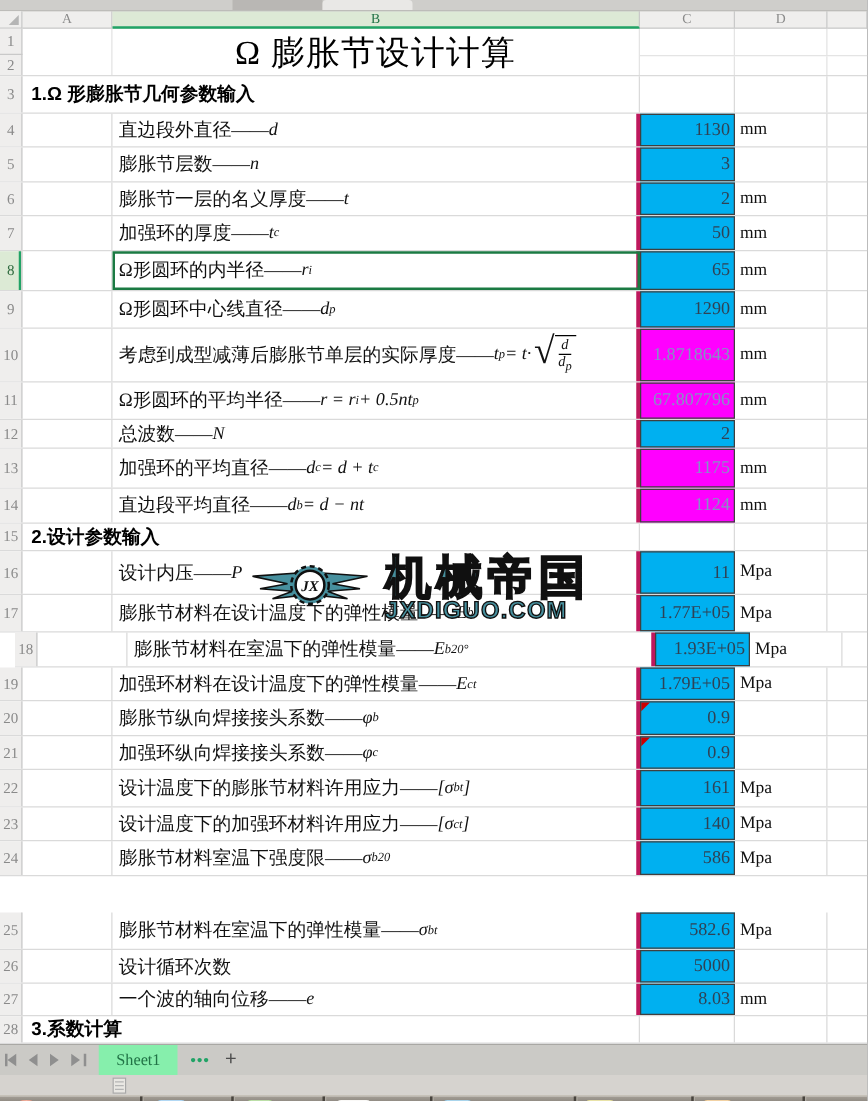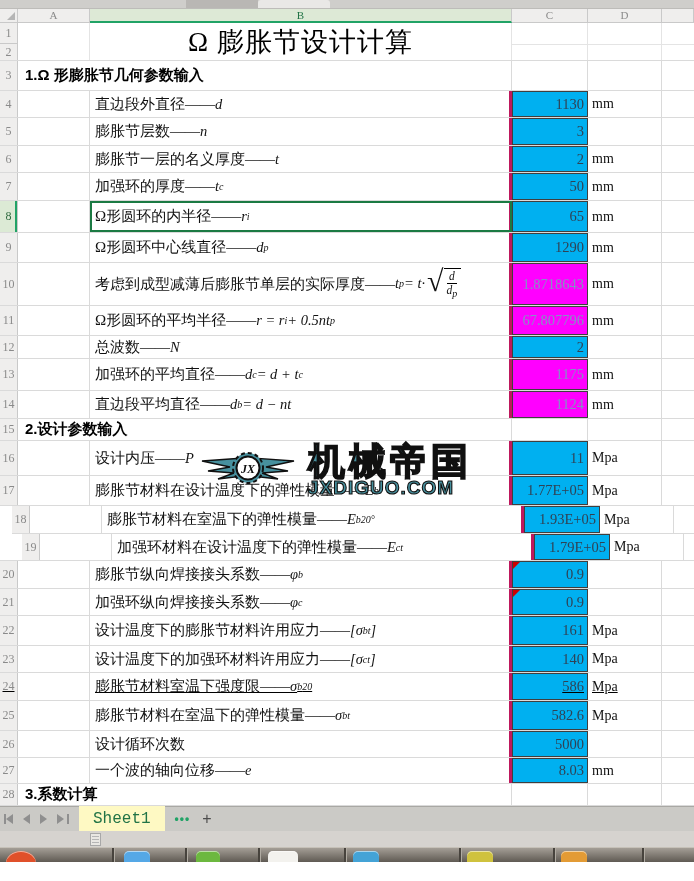--- a/index.html
+++ b/index.html
@@ -64,21 +64,21 @@
   
   .wm{position:absolute;left:200px;top:413px;width:292px;height:62px;z-index:5;pointer-events:none;}
   
   .tabbar{height:24px;background:#cbcac6;border-top:1px solid #a9a8a4;display:flex;align-items:center;}
   .navbtns{display:flex;align-items:center;gap:7px;padding:0 8px 0 6px;}
   .navbtn{width:10px;height:10px;position:relative;}
   .tri-l{width:0;height:0;border-top:5px solid transparent;border-bottom:5px solid transparent;border-right:7px solid #8f8f8f;}
   .tri-r{width:0;height:0;border-top:5px solid transparent;border-bottom:5px solid transparent;border-left:7px solid #8f8f8f;}
   .bar-l{position:absolute;left:-2px;top:0;width:2px;height:10px;background:#8f8f8f;}
   .bar-r{position:absolute;right:-2px;top:0;width:2px;height:10px;background:#8f8f8f;}
-  .sheettab{background:#fef9c3;color:#217346;font-family:Liberation Mono, monospace;font-size:16px;
+  .sheettab{background:#86efac;color:#217346;font-family:Liberation Serif, serif;font-size:13px;
     padding:4px 14px 5px;margin-left:4px;}
   .dots{color:#21a366;font-weight:bold;font-size:12px;letter-spacing:1px;margin-left:10px;font-family:"Liberation Sans",sans-serif;}
   .addsheet{color:#4d4d4d;font-size:16px;font-family:"Liberation Sans",sans-serif;margin-left:12px;line-height:1;}
   
   .statusstrip{height:16px;background:#d6d3cf;position:relative;}
   .clipicon{position:absolute;left:90px;top:2px;width:11px;height:13px;border:1px solid #a8a8a8;background:#e9e7e3;
     box-sizing:border-box;}
   .clipicon:before{content:"";position:absolute;left:1px;top:2px;width:7px;height:1px;background:#b5b5b5;
     box-shadow:0 3px 0 #b5b5b5,0 6px 0 #b5b5b5;}
   
@@ -299,21 +299,21 @@
           <div class="numc">18</div>
           <div class="ca"></div>
           <div class="cb">
             <span>膨胀节材料在室温下的弹性模量——</span>
             <span class="fx">E<sub>b</sub><sup>20°</sup></span>
           </div>
           <div class="cc vcyan">1.93E+05</div>
           <div class="cd">Mpa</div>
           <div class="ce"></div>
         </div>
-        <div class="trow" style="height: 27px; padding-left: 22px;">
+        <div class="trow" style="height: 27px;">
           <div class="numc">19</div>
           <div class="ca"></div>
           <div class="cb">
             <span>加强环材料在设计温度下的弹性模量——</span>
             <span class="fx">E<sub>c</sub><sup>t</sup></span>
           </div>
           <div class="cc vcyan">1.79E+05</div>
           <div class="cd">Mpa</div>
           <div class="ce"></div>
         </div>
@@ -354,32 +354,32 @@
           <div class="numc">23</div>
           <div class="ca"></div>
           <div class="cb">
             <span>设计温度下的加强环材料许用应力——</span>
             <span class="fx">[σ<sub>c</sub><sup>t</sup>]</span>
           </div>
           <div class="cc vcyan">140</div>
           <div class="cd">Mpa</div>
           <div class="ce"></div>
         </div>
-        <div class="trow" style="height: 28px; text-decoration: underline;">
+        <div class="trow" style="height: 28px;">
           <div class="numc">24</div>
           <div class="ca"></div>
           <div class="cb">
             <span>膨胀节材料室温下强度限——</span>
             <span class="fx">σ<sub>b</sub><sup>20</sup></span>
           </div>
           <div class="cc vcyan">586</div>
           <div class="cd">Mpa</div>
           <div class="ce"></div>
         </div>
-        <div class="trow" style="height: 30px;">
+        <div class="trow" style="height: 30px; margin-top: 29px;">
           <div class="numc">25</div>
           <div class="ca"></div>
           <div class="cb">
             <span>膨胀节材料在室温下的弹性模量——</span>
             <span class="fx">σ<sub>b</sub><sup>t</sup></span>
           </div>
           <div class="cc vcyan">582.6</div>
           <div class="cd">Mpa</div>
           <div class="ce"></div>
         </div>

